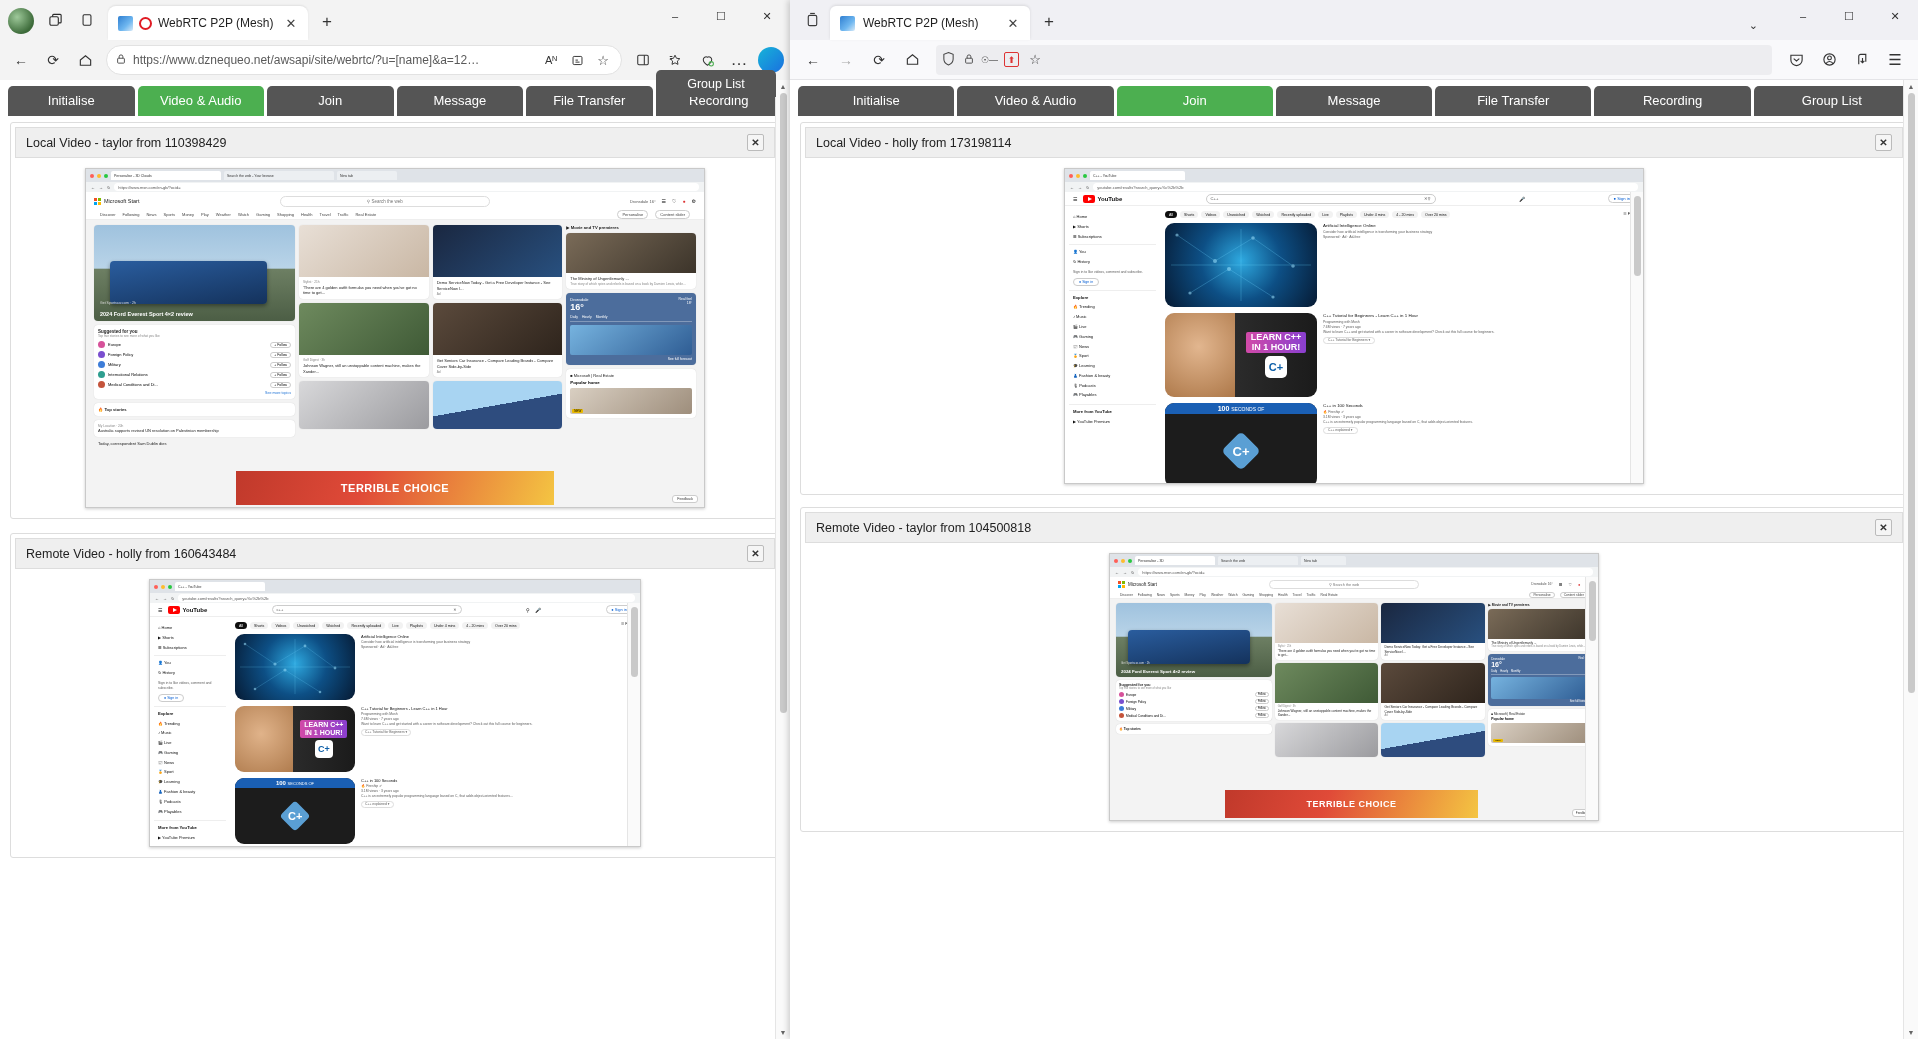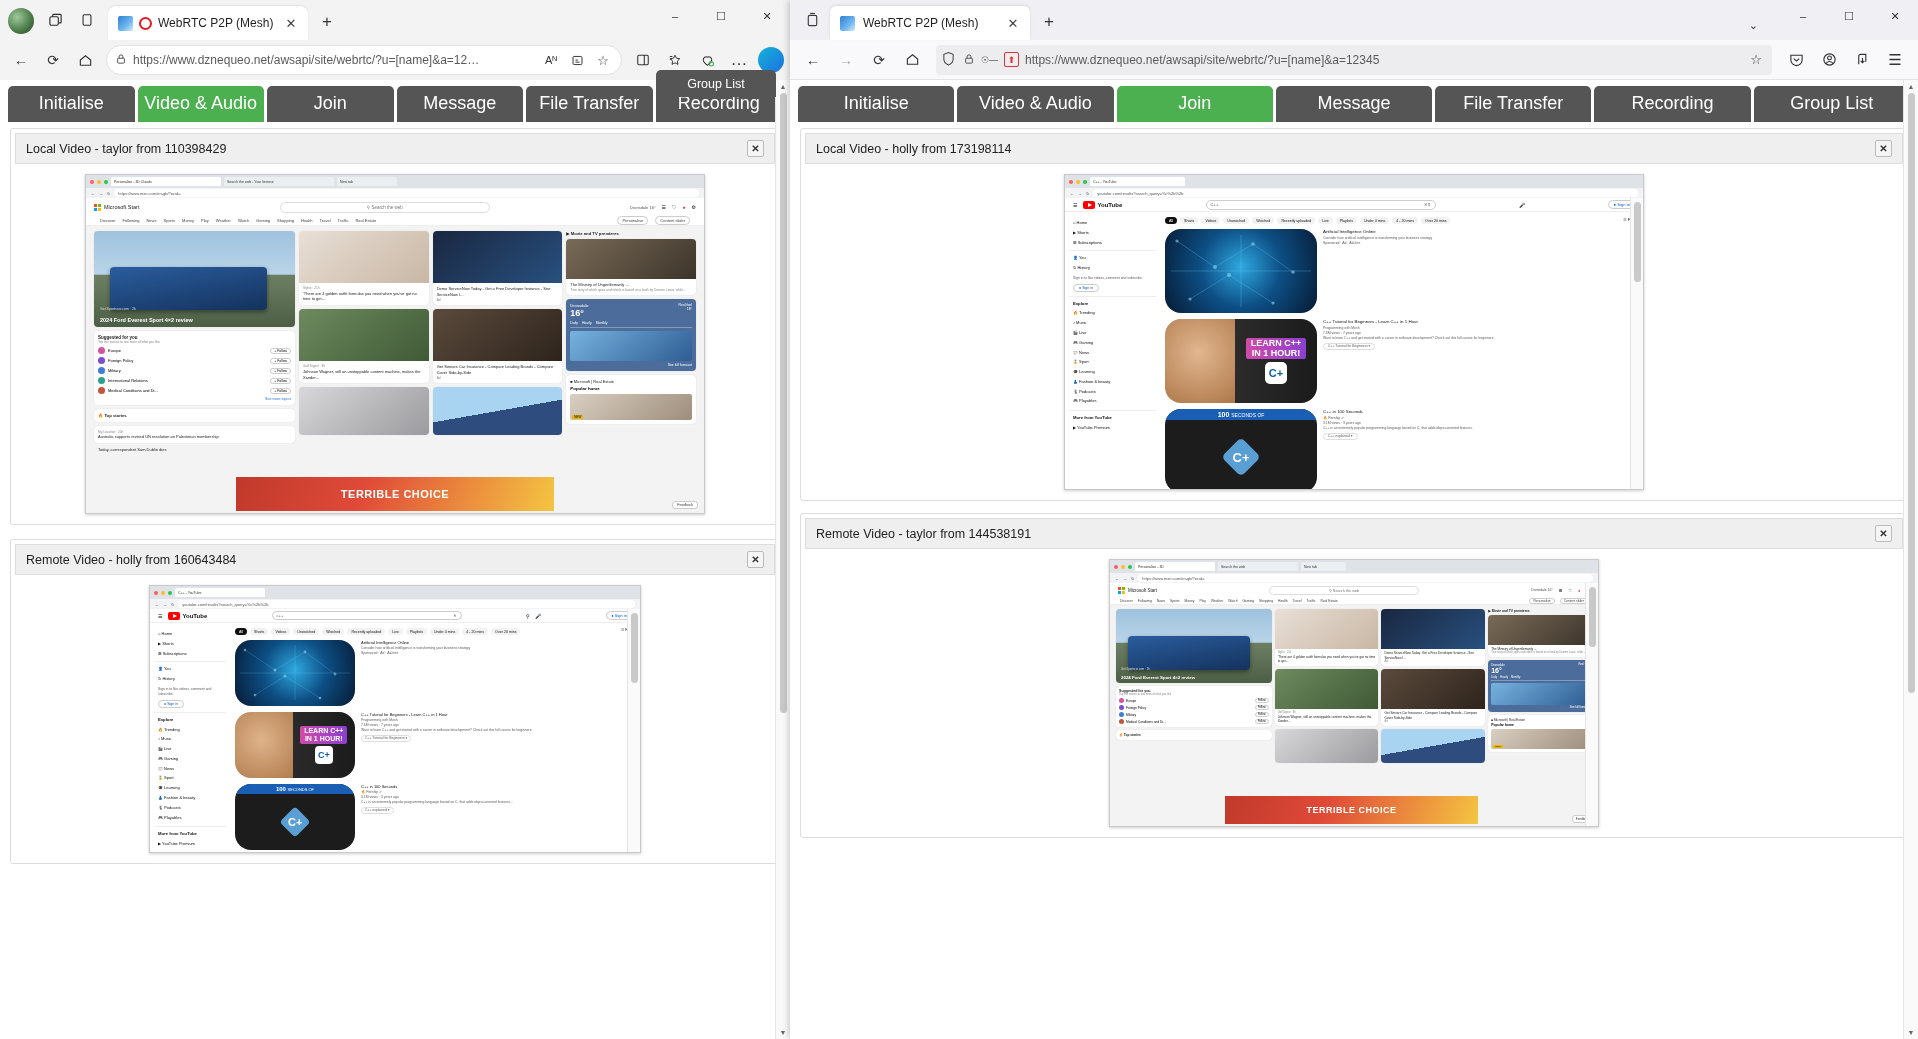--- a/index.html
+++ b/index.html
@@ -34,21 +34,21 @@
   .ff-tab { display: flex; align-items: center; gap: 8px; height: 34px; min-width: 200px; max-width: 240px; background: #fff; border-radius: 6px 6px 0 0; padding: 0 8px 0 10px; box-shadow: 0 -1px 3px rgba(0,0,0,.10); }
   .ff-chev { position: absolute; right: 160px; bottom: 8px; font-size: 11px; color: #333; }
   .ff-toolbar { height: 40px; background: #f9f9fb; display: flex; align-items: center; padding: 0 8px; gap: 3px; border-bottom: 1px solid #e4e4e7; }
   .ff-omni { flex: 1; height: 30px; background: #ededf0; border-radius: 4px; display: flex; align-items: center; padding: 0 6px; gap: 6px; margin: 0 6px; }
   .ff-shield { width: 15px; height: 17px; flex: none; }
   .ff-ext { width: 15px; height: 15px; border: 1.4px solid #d33; border-radius: 2px; display: flex; align-items: center; justify-content: center; color: #d33; font-size: 9px; flex: none; }
 
   
   .app { background: #fff; position: relative; }
   .navrow { display: flex; gap: 3px; padding: 6px 8px 0 8px; background: #fff; }
-  .navbtn { flex: 1; text-align: center; color: #fff; background: #555; border-radius: 5px 5px 0 0; font-size: 18px; padding: 7px 0 8px; white-space: nowrap; overflow: hidden; }
+  .navbtn { flex: 1; text-align: center; color: #fff; background: #555; border-radius: 5px 5px 0 0; font-size: 13px; padding: 7px 0 8px; white-space: nowrap; overflow: hidden; }
   .navbtn.active { background: #4caf50; }
 
   .panel { margin: 6px 10px 0 10px; border: 1px solid #ddd; background: #fff; border-radius: 3px; }
   .panel-hd { background: #efefef; border: 1px solid #ddd; margin: 4px; padding: 6px 10px; font-size: 12.5px; color: #222; display: flex; align-items: center; justify-content: space-between; }
   .panel-hd .xbtn { width: 17px; height: 17px; background: #f5f5f5; border: 1px solid #bbb; border-radius: 2px; display: flex; align-items: center; justify-content: center; font-size: 10px; color: #333; font-weight: bold; }
   .panel-body { display: flex; justify-content: center; padding: 6px 4px 10px; }
 
   
   .mini { background: #fff; border: 1px solid #c9c9c9; box-shadow: 0 1px 3px rgba(0,0,0,.2); overflow: hidden; position: relative; }
   .mini-chrome { background: #dfe3e8; height: 13px; display: flex; align-items: center; gap: 3px; padding: 0 4px; }
@@ -76,21 +76,21 @@
   .yt-logo { display: flex; align-items: center; gap: 2px; font-size: 6px; font-weight: bold; color: #0f0f0f; }
   .yt-play { width: 12px; height: 8px; background: #f00; border-radius: 2px; position: relative; }
   .yt-play:after { content: ''; position: absolute; left: 4.5px; top: 2px; border-left: 4px solid #fff; border-top: 2px solid transparent; border-bottom: 2px solid transparent; }
   .yt-sb { width: 80px; padding: 6px 4px; font-size: 4px; color: #0f0f0f; }
   .yt-sb div { padding: 2.4px 4px; display: flex; align-items: center; gap: 4px; }
   .yt-main { flex: 1; padding: 5px; }
   .yt-chips { display: flex; gap: 3px; margin-bottom: 5px; flex-wrap: nowrap; overflow: hidden; }
   .yt-chip { background: #f2f2f2; border-radius: 6px; padding: 1.5px 4px; font-size: 3.6px; color: #0f0f0f; white-space: nowrap; }
   .yt-chip.sel { background: #0f0f0f; color: #fff; }
   .yt-row { display: flex; gap: 6px; margin-bottom: 6px; }
-  .yt-thumb { width: 120px; height: 66px; border-radius: 16px; overflow: hidden; flex: none; position: relative; }
+  .yt-thumb { width: 120px; height: 66px; border-radius: 9px; overflow: hidden; flex: none; position: relative; }
   .yt-meta { flex: 1; font-size: 4px; color: #0f0f0f; line-height: 1.5; }
   .yt-meta .s { font-size: 3.4px; color: #606060; }
 
   .scrollbar-v { position: absolute; right: 0; width: 13px; background: #fafafa; border-left: 1px solid #e5e5e5; }
   .sb-thumb { background: #c9c9c9; border-radius: 6px; width: 7px; margin: 0 auto; }
   .sb-arrow { font-size: 7px; color: #666; text-align: center; line-height: 13px; }
 
   .no-ui { pointer-events: none; }
 </style>
 </head>
@@ -487,21 +487,20 @@
             </svg>
         </span>
         <span>
           <svg width="12" height="12" viewBox="0 0 16 16" fill="none" stroke="#444" stroke-width="1.2">
               <rect x="3.5" y="7" width="9" height="6.5" rx="1"></rect>
               <path d="M5.5 7V5a2.5 2.5 0 015 0v2"></path>
             </svg>
         </span>
         <span style="font-size:9px;color:#444">☉—</span>
         <span class="ff-ext">⬆</span>
-        <span class="omni-url"><span>https://www.dznequeo.net</span><span>/awsapi/site/webrtc/?u=[name]&amp;a=12345</span></span>
         <span class="tb-btn" style="width:20px;font-size:13px;">☆</span>
       </div>
       <div class="tb-btn">
         <svg width="15" height="15" viewBox="0 0 16 16" fill="none" stroke="#333" stroke-width="1.2">
             <path d="M2 3.5h12v5a6 6 0 01-12 0z"></path>
             <path d="M5 7l3 2.6L11 7"></path>
           </svg>
       </div>
       <div class="tb-btn">
         <svg width="15" height="15" viewBox="0 0 16 16" fill="none" stroke="#333" stroke-width="1.2">
@@ -630,21 +629,21 @@
             </div>
             <div class="scrollbar-v" style="top:23px;bottom:0;">
               <div class="sb-thumb" style="height:80px;margin-top:4px;"></div>
             </div>
           </div>
         </div>
       </div>
 
       <div class="panel" style="margin-top:12px;">
         <div class="panel-hd">
-          <span>Remote Video - taylor from 144538191</span>
+          <span>Remote Video - taylor from 104500818</span>
           <span class="xbtn">✕</span>
         </div>
         <div class="panel-body">
           <div class="mini" style="width:490px;height:268px;">
             <div class="mini-chrome">
               <span class="mini-dot" style="background:#ff5f57"></span>
                 <span class="mini-dot" style="background:#febc2e"></span>
                 <span class="mini-dot" style="background:#28c840"></span>
               <span class="mini-tab" style="width:80px">Personalise - 3D</span>
               <span class="mini-tab" style="width:80px;background:#eceff2">Search the web</span>

